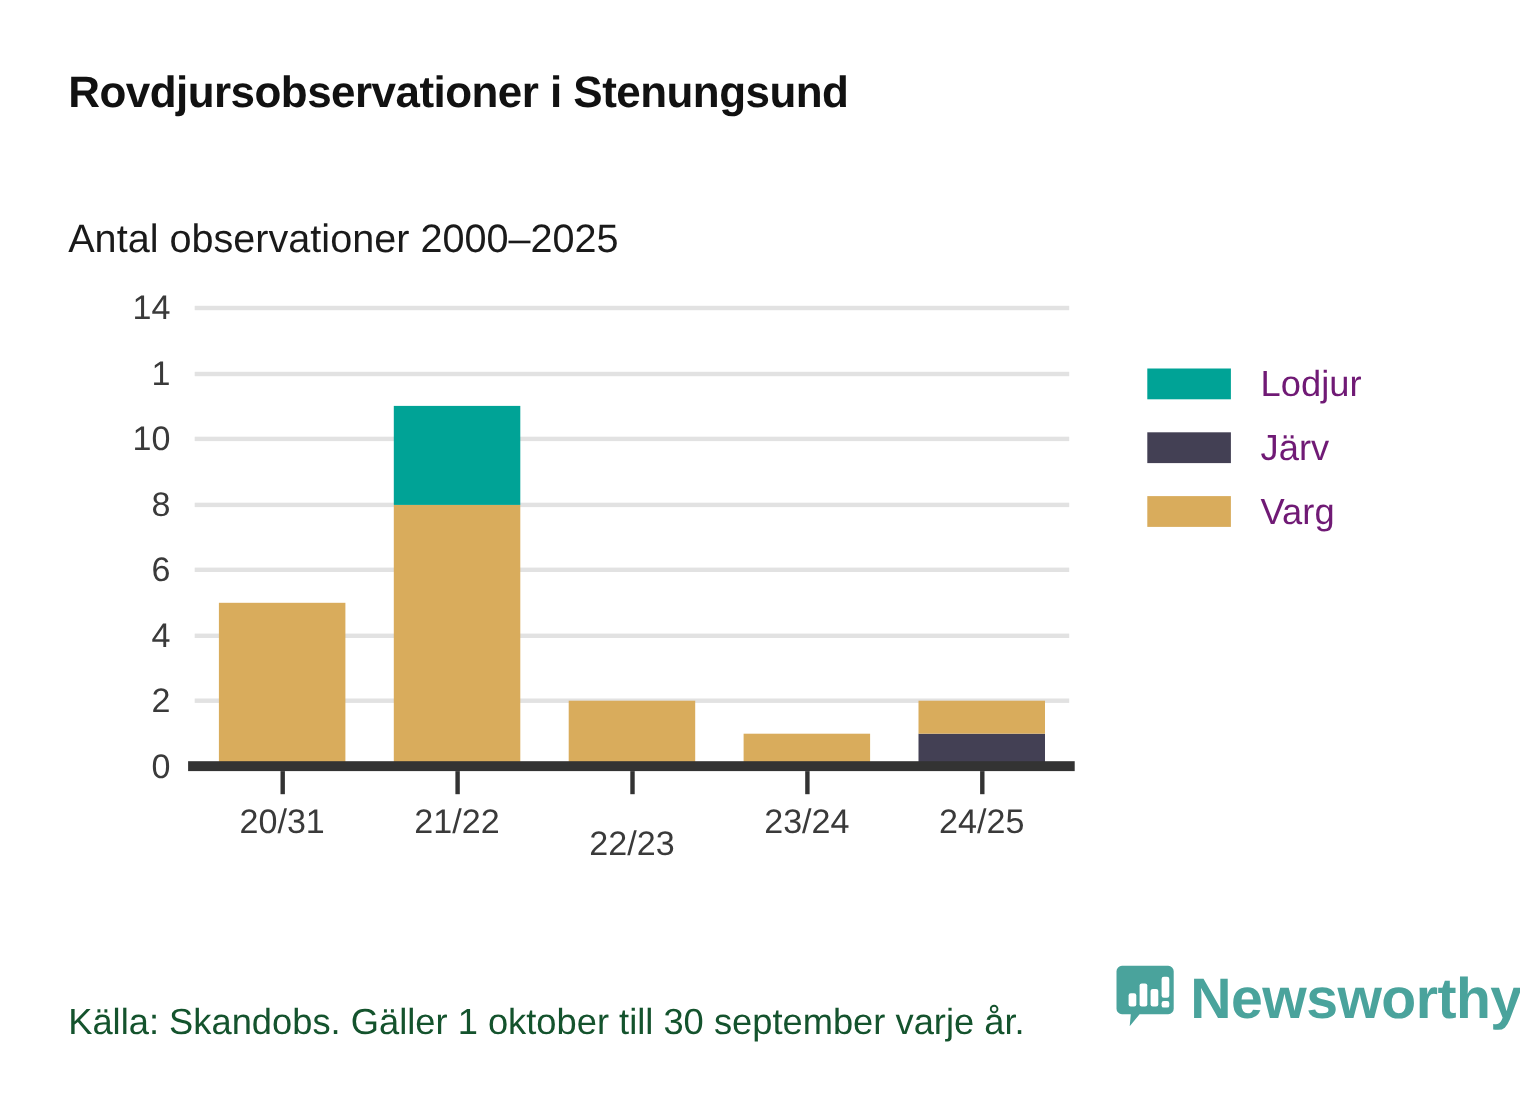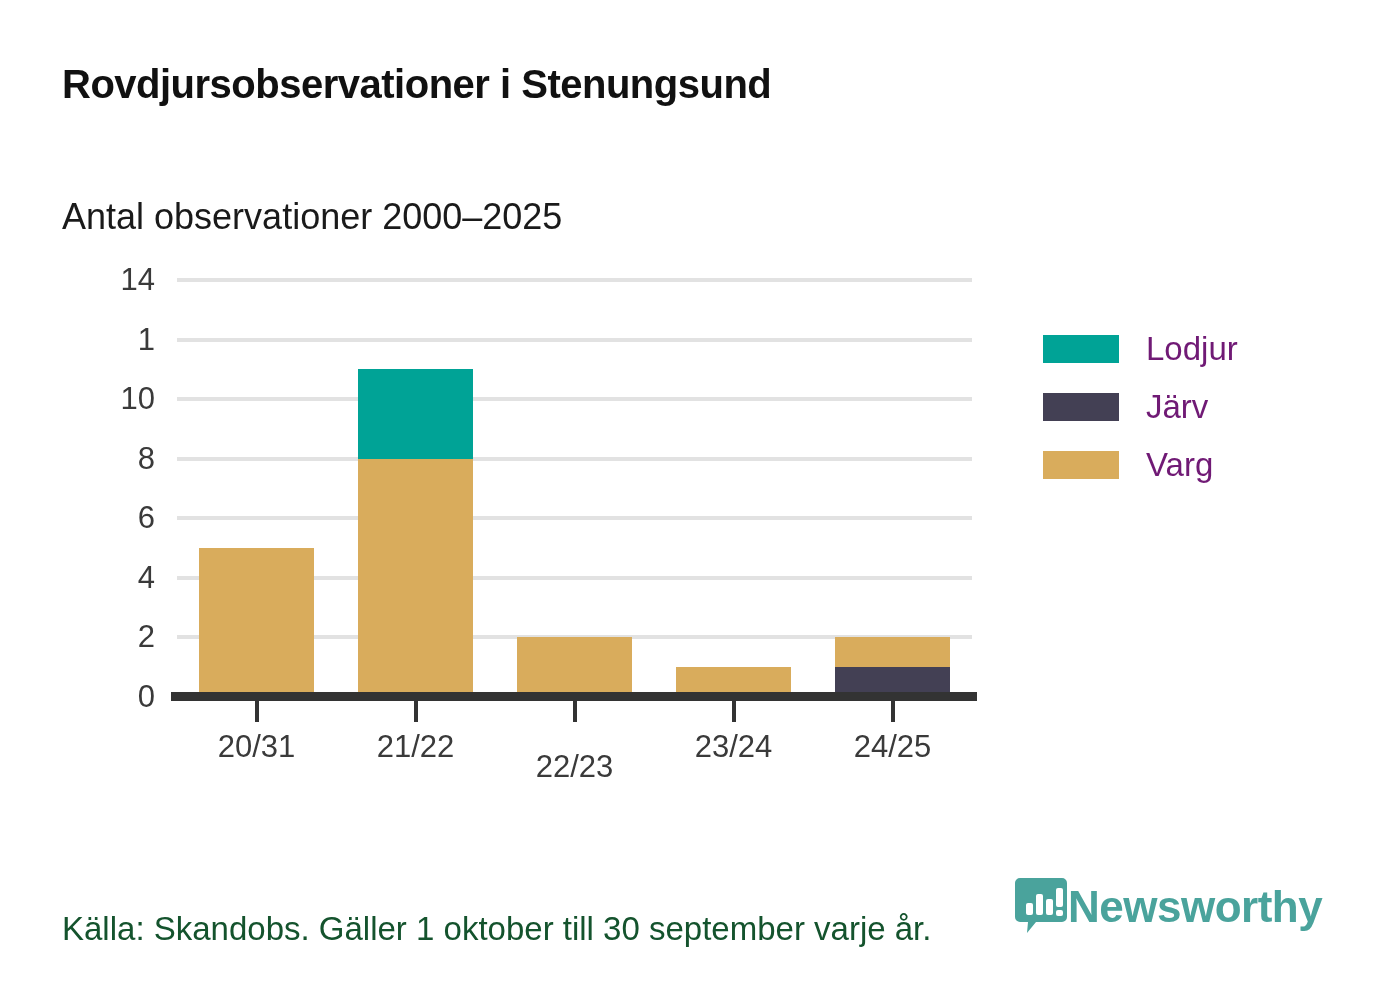--- a/index.html
+++ b/index.html
@@ -138,22 +138,22 @@
     margin-top: 12px;
   }
   #logo {
     position: absolute;
     left: 1014px;
     top: 876px;
     display: flex;
     align-items: center;
   }
   #logo-wordmark {
-    margin-left: 0;
-    font-size: 44px;
+    margin-left: 14px;
+    font-size: 52px;
     font-weight: bold;
     color: #4AA39C;
     letter-spacing: -0.5px;
   }
 </style>
 </head>
 <body>
 
 <div id="chart-title">Rovdjursobservationer i Stenungsund</div>
 

